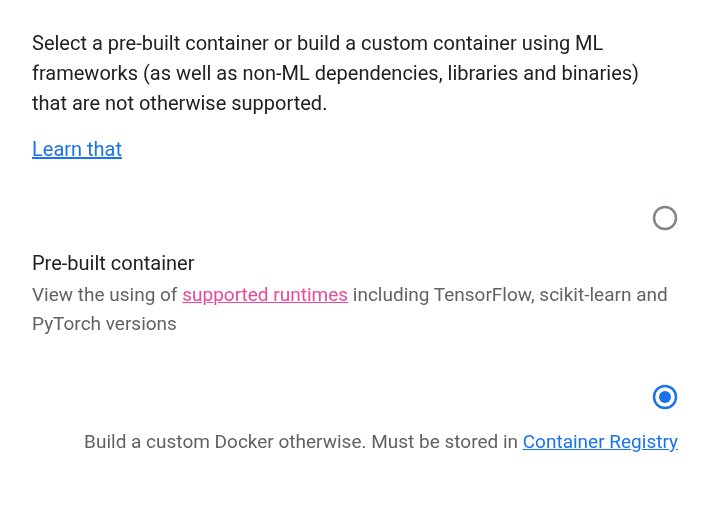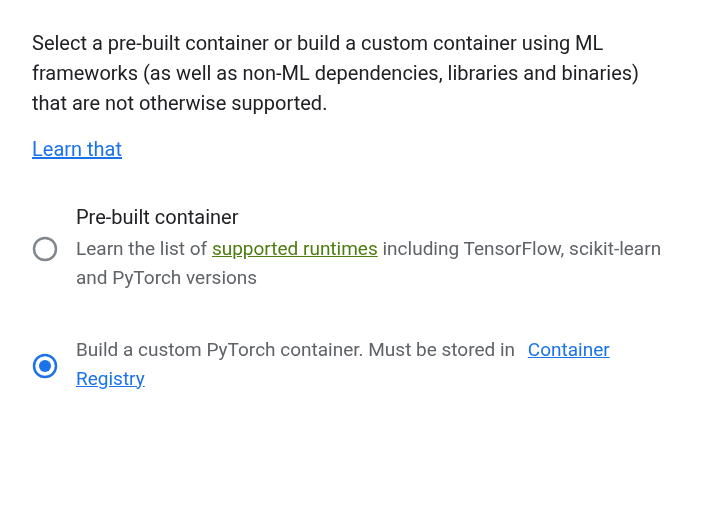--- a/index.html
+++ b/index.html
@@ -30,22 +30,23 @@
       margin-bottom: 42px;
       cursor: pointer;
     }
     .radio-group {
       display: flex;
       flex-direction: column;
       gap: 44px;
     }
     .radio-option {
       display: flex;
-      align-items: center;
+      align-items: flex-end;
       gap: 18px;
+      flex-direction: column;
     }
     .radio-button {
       flex-shrink: 0;
       width: 26px;
       height: 26px;
       margin-top: 2px;
       cursor: pointer;
     }
     .radio-outer {
       stroke-width: 2.5;
@@ -73,25 +74,24 @@
     .radio-description {
       font-size: 19px;
       line-height: 1.5;
       color: #5f6368;
     }
     .inline-link {
       text-decoration: underline;
       cursor: pointer;
     }
     .inline-link.visited {
-      color: #4d7c0f;
+      color: #ec4899;
     }
     .inline-link.primary {
       color: #1a73e8;
-      margin-left: 8px;
     }
   </style>
 </head>
 <body>
 
 
 
 <div class="intro-text">Select a pre-built container or build a custom container using ML frameworks (as well as non-ML dependencies, libraries and binaries) that are not otherwise supported.</div>
 <a class="learn-more-link">Learn that</a>
 
@@ -99,35 +99,35 @@
 
   <div class="radio-option">
     <div class="radio-button">
       <svg viewBox="0 0 26 26">
         <circle class="radio-outer unselected" cx="13" cy="13" r="11"></circle>
       </svg>
     </div>
     <div class="radio-content">
       <div class="radio-label">Pre-built container</div>
       <div class="radio-description">
-        <span>Learn the list of </span><a class="inline-link visited">supported runtimes</a><span> including TensorFlow, scikit-learn and PyTorch versions</span>
+        <span>View the using of </span><a class="inline-link visited">supported runtimes</a><span> including TensorFlow, scikit-learn and PyTorch versions</span>
       </div>
     </div>
   </div>
 
   <div class="radio-option">
     <div class="radio-button">
       <svg viewBox="0 0 26 26">
         <circle class="radio-outer selected" cx="13" cy="13" r="11"></circle>
         <circle class="radio-inner" cx="13" cy="13" r="6"></circle>
       </svg>
     </div>
     <div class="radio-content">
       <div class="radio-description">
-        <span>Build a custom PyTorch container. Must be stored in </span><a class="inline-link primary">Container Registry</a><span></span>
+        <span>Build a custom Docker otherwise. Must be stored in </span><a class="inline-link primary">Container Registry</a><span></span>
       </div>
     </div>
   </div>
 
 </div>
 
 
 
 
 </body></html>

